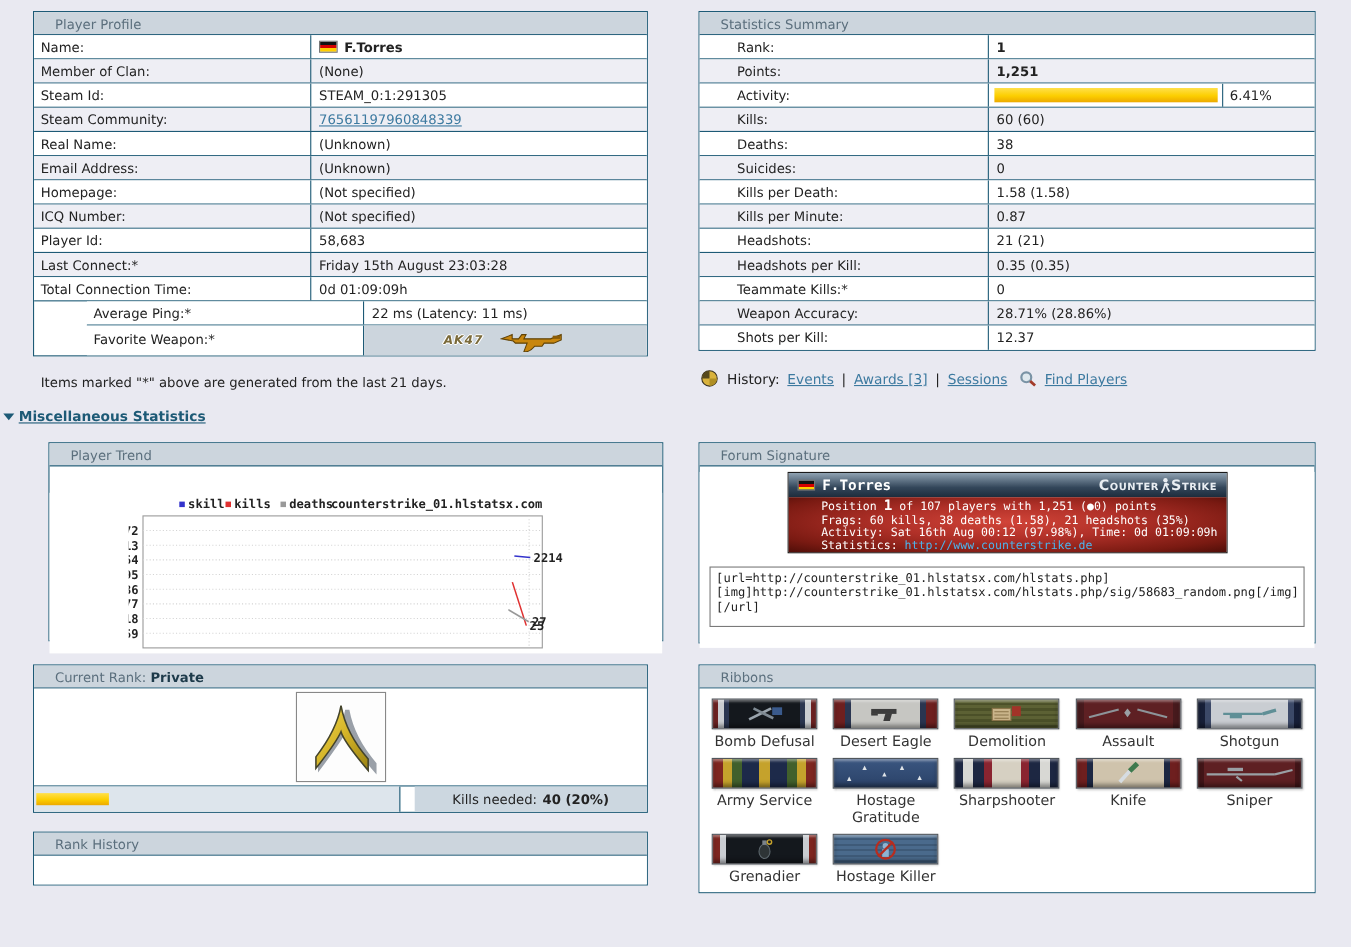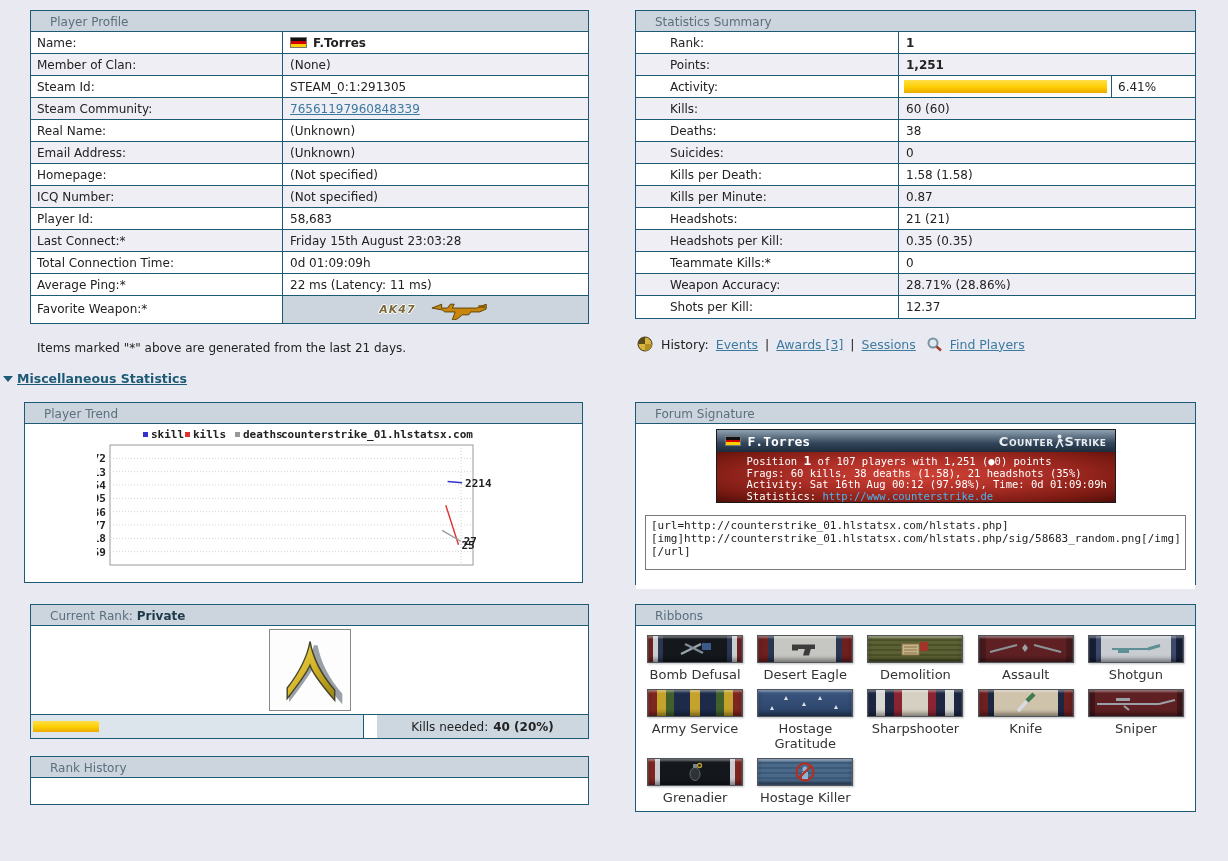--- a/index.html
+++ b/index.html
@@ -14,21 +14,21 @@
   *{box-sizing:border-box;margin:0;padding:0;}
   body{background:var(--page);font-family:"DejaVu Sans",sans-serif;font-size:12px;color:#222;}
   .page{position:relative;width:1228px;height:861px;background:var(--page);overflow:hidden;}
 
   .panel{position:absolute;border:1px solid var(--border);background:#fff;}
   .panel-header{background:var(--hdr-bg);color:var(--hdr-tx);padding:4px 19px;font-size:12px;
     border-bottom:1px solid var(--border);height:21px;}
   .trow{display:flex;border-bottom:1px solid var(--border);height:22px;background:#fff;}
   .trow:last-child{border-bottom:none;}
   .rows .trow:nth-child(even){background:var(--shade);}
-  .rows .trow.force-white{background:#fff;}
+  .rows .trow.force-white{background:#fff;margin-left:48px;}
   .tlabel{flex:0 0 252px;padding:4px 6px;border-right:1px solid var(--border);overflow:hidden;white-space:nowrap;}
   .stats .tlabel{flex:0 0 235px;margin-left:28px;}
   .tvalue{flex:1;padding:4px 7px;overflow:hidden;white-space:nowrap;display:flex;align-items:center;gap:6px;}
   a,.link{color:var(--link);text-decoration:underline;cursor:pointer;}
   .flag-de{display:inline-block;width:17px;height:11px;border:1px solid #777;
     background:linear-gradient(#111 0 33%,#d40000 33% 66%,#ffce00 66% 100%);}
   .weapon-row{height:27px;}
   .weapon-cell{background:var(--hdr-bg);justify-content:center;gap:14px;}
   .ak-text{font-size:11px;font-weight:bold;font-style:italic;letter-spacing:1px;color:#7a6a3a;
     text-shadow:1px 0 #fff,-1px 0 #fff,0 1px #fff,0 -1px #fff;}
@@ -42,21 +42,21 @@
   
   .bar-wrap{flex:1;align-self:center;height:13px;background:#fff;margin-right:0;}
   .bar{height:13px;background:linear-gradient(#ffe04a,#fcce00 55%,#eca900);}
   .pct-cell{flex:0 0 84px;border-left:1px solid var(--border);padding:4px 6px;}
 
   
   .history-row{position:absolute;left:637px;top:336px;display:flex;align-items:center;gap:7px;font-size:12.5px;}
   .history-row .sep{color:#222;}
 
   
-  .chart-body{height:146px;background:#fff;}
+  .chart-body{height:146px;background:#fff;margin-top:24px;}
   .chart-svg{margin:3px 0 0 72px;}
   .plotrect{fill:#fff;stroke:#9a9a9a;stroke-width:1;}
   .grid{stroke:#d4d4d4;stroke-width:1;stroke-dasharray:1,2;}
   .vgrid{stroke:#d4d4d4;stroke-width:1;stroke-dasharray:1,2;}
   .cfont{font-family:"DejaVu Sans Mono",monospace;font-size:11px;font-weight:bold;fill:#222;}
   .cline{fill:none;stroke-width:1.4;}
 
   
   .sig-banner{width:400px;margin:5px auto 0 auto;border:1px solid #1a1a1a;}
   .sig-head{height:22px;background:linear-gradient(#8fa2b2,#33465a 60%,#1d2c3c);display:flex;align-items:center;
@@ -177,21 +177,21 @@
       </div>
     </div>
   </div>
 
   <div class="note">Items marked "*" above are generated from the last 21 days.</div>
   <div class="misc">
     <span class="tri"></span>
     <a>Miscellaneous Statistics</a>
   </div>
 
-  <div class="panel" style="left:24px;top:402px;width:559px;height:181px;">
+  <div class="panel" style="left:44px;top:402px;width:559px;height:181px;">
     <div class="panel-header">Player Trend</div>
     <div class="chart-body">
       <svg class="chart-svg" width="412" height="150">
 
         <rect x="46" y="5" width="5" height="5" fill="#3333cc"></rect>
         <text class="cfont" x="54" y="11">skill</text>
         <rect x="88" y="5" width="5" height="5" fill="#e03030"></rect>
         <text class="cfont" x="96" y="11">kills</text>
         <rect x="138" y="5" width="5" height="5" fill="#999999"></rect>
         <text class="cfont" x="146" y="11">deaths</text>

